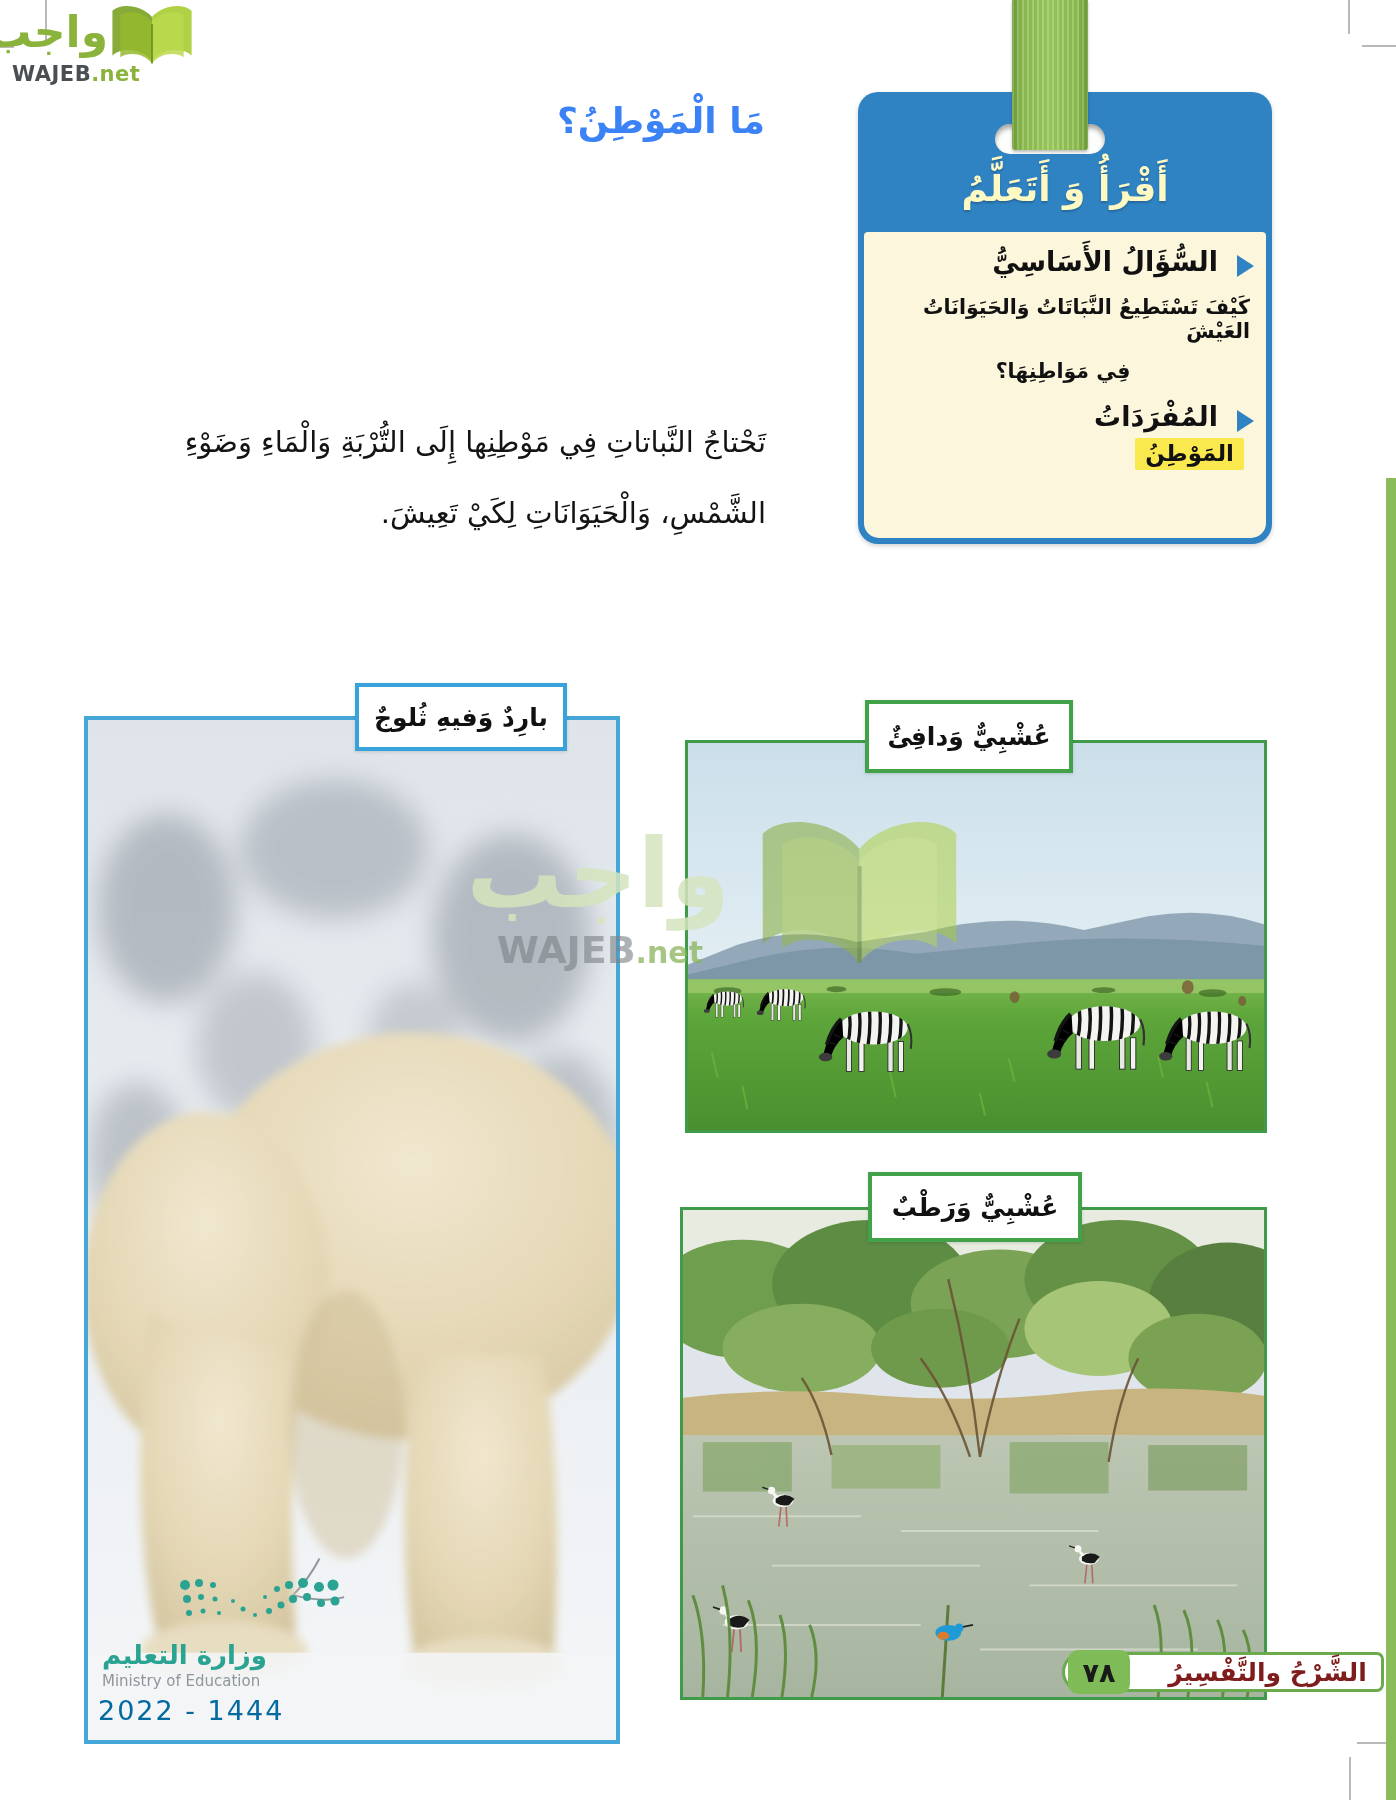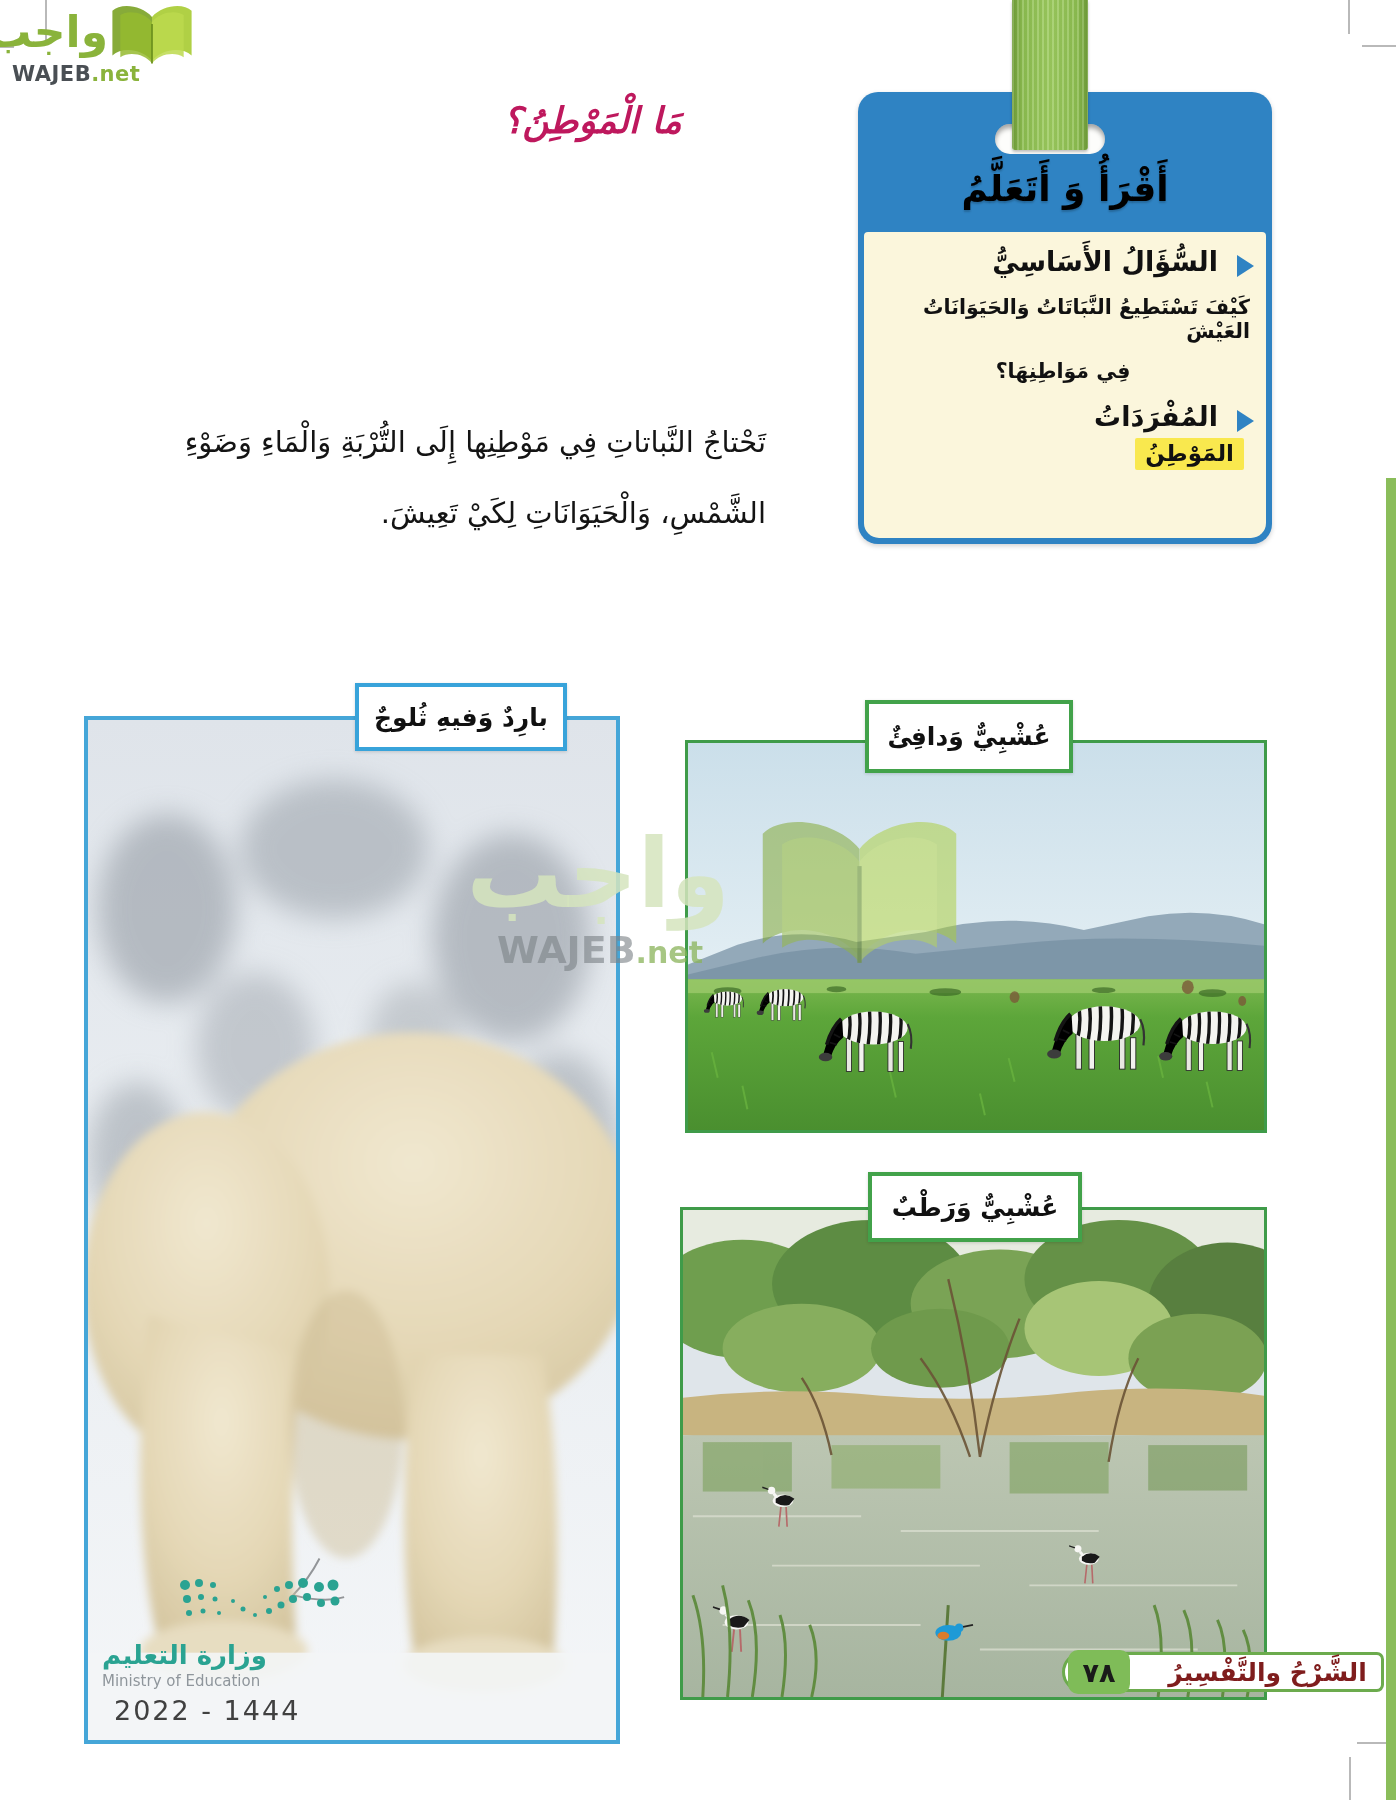--- a/index.html
+++ b/index.html
@@ -10,33 +10,33 @@
   .crop { position:absolute; background:#b9b9b9; }
 
   
   #brand { position:absolute; left:0; top:0; width:230px; height:110px; }
   #brand .ar { position:absolute; left:12px; top:6px; width:96px; font-size:44px; font-weight:bold; color:#8ab33b; text-align:center; direction:rtl; }
   #brand .latin { position:absolute; left:12px; top:62px; width:100px; font-size:21px; font-weight:bold; color:#4a4f54; letter-spacing:0.5px; text-align:center; }
   #brand .latin .tld { color:#8ab33b; }
   #brand svg { position:absolute; left:108px; top:2px; }
 
   
-  #lesson-title { position:absolute; left:420px; top:100px; width:345px; text-align:center; direction:rtl;
-    font-size:36px; font-weight:bold; color:#be185d;font-style:italic; }
+  #lesson-title { position:absolute; left:420px; top:100px; width:345px; text-align:right; direction:rtl;
+    font-size:36px; font-weight:bold; color:#3b82f6; }
   .para { position:absolute; left:70px; width:696px; direction:rtl; text-align:right;
     font-size:29px; line-height:71px; color:#141414; font-weight:500; }
   #para1 { top:186px; }
   #para2 { top:407px; }
   .hl { background:#f9e84e; padding:1px 8px 3px 8px; border-radius:2px; font-weight:bold; }
 
   
   #card { position:absolute; left:858px; top:92px; width:414px; height:452px; background:#2f83c3;
     border-radius:20px; box-shadow:0 2px 5px rgba(0,0,0,0.18); }
   #card-header-text { position:absolute; left:0; top:76px; width:100%; text-align:center;
-    color:#000000; font-size:36px; font-weight:bold; direction:rtl; text-shadow:0 2px 2px rgba(0,0,0,0.2); }
+    color:#fef9c3; font-size:36px; font-weight:bold; direction:rtl; text-shadow:0 2px 2px rgba(0,0,0,0.2); }
   #card-body { position:absolute; left:6px; right:6px; top:140px; bottom:6px; background:#fbf6dc;
     border-radius:4px 4px 15px 15px; padding:14px 16px 0 12px; direction:rtl; }
   .card-h { position:relative; padding-right:32px; text-align:right; font-size:27px; font-weight:bold; color:#111; }
   .card-h .marker { position:absolute; right:-4px; top:9px; width:0; height:0;
     border-top:11px solid transparent; border-bottom:11px solid transparent; border-left:17px solid #2f83c3; }
   .card-q { font-size:20.5px; font-weight:bold; color:#111; text-align:right; }
   .card-q.center { text-align:center; }
   #vocab-word { display:inline-block; margin-right:6px; font-size:23px; font-weight:bold; color:#111;
     background:#f9e84e; padding:2px 10px 4px 10px; border-radius:2px; }
 
@@ -62,21 +62,21 @@
   #label-cold { left:355px; top:683px; width:212px; height:68px; border:4px solid #38a3da; }
   #label-warm { left:865px; top:700px; width:208px; height:73px; border:4px solid #42a24a; }
   #label-wet  { left:868px; top:1172px; width:214px; height:70px; border:4px solid #42a24a; }
 
   
   #ministry { position:absolute; left:0; top:0; width:100%; height:100%; pointer-events:none; }
   #ministry .dots { position:absolute; left:89px; top:855px; }
   #ministry .m-ar { position:absolute; left:14px; top:920px; width:244px; font-size:26px; font-weight:bold;
     color:#2aa392; direction:rtl; text-align:left; letter-spacing:1px; }
   #ministry .m-en { position:absolute; left:14px; top:952px; width:244px; font-size:15px; color:#8f969c; }
-  #ministry .m-yr { position:absolute; left:26px; top:975px; width:244px; font-size:27px; color:#404040; letter-spacing:2px; }
+  #ministry .m-yr { position:absolute; left:10px; top:975px; width:244px; font-size:27px; color:#0369a1; letter-spacing:2px; }
 
   
   #watermark { position:absolute; left:470px; top:700px; width:610px; height:300px; pointer-events:none; z-index:20; }
   #watermark .wm-ar { position:absolute; left:0px; top:118px; width:260px; text-align:center; font-size:96px; font-weight:bold;
     color:rgba(213,228,189,0.85); direction:rtl; }
   #watermark .wm-latin { position:absolute; left:0px; top:228px; width:260px; text-align:center; font-size:38px; font-weight:bold;
     color:rgba(125,131,136,0.62); }
   #watermark .wm-latin .tld { color:rgba(138,179,89,0.75); font-size:30px; }
   #watermark svg.wm-book { position:absolute; left:282px; top:108px; opacity:0.55; }
 

